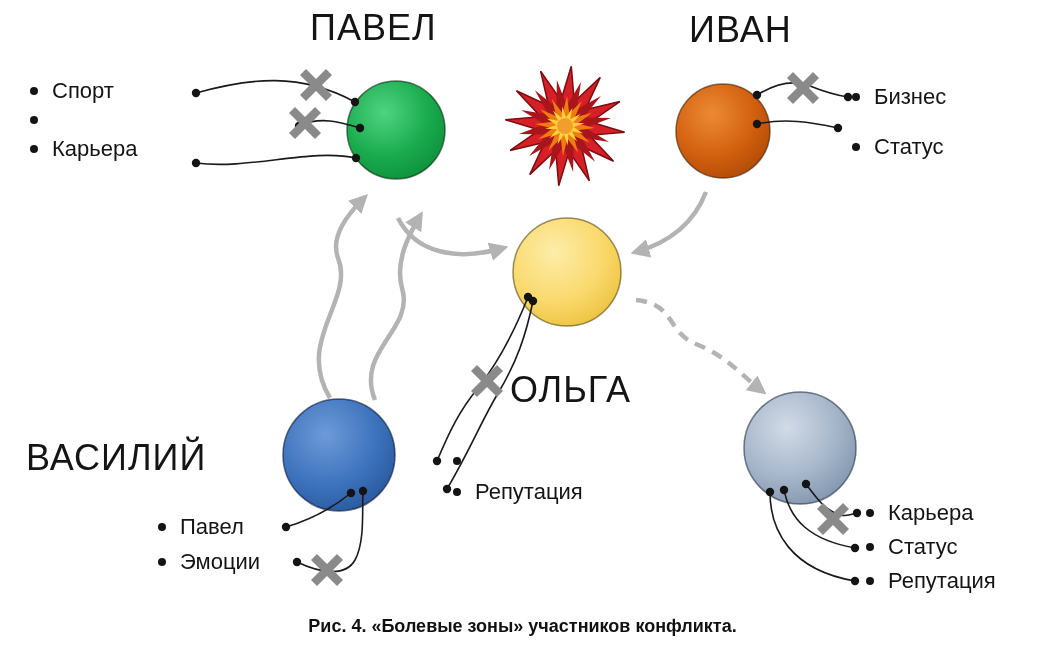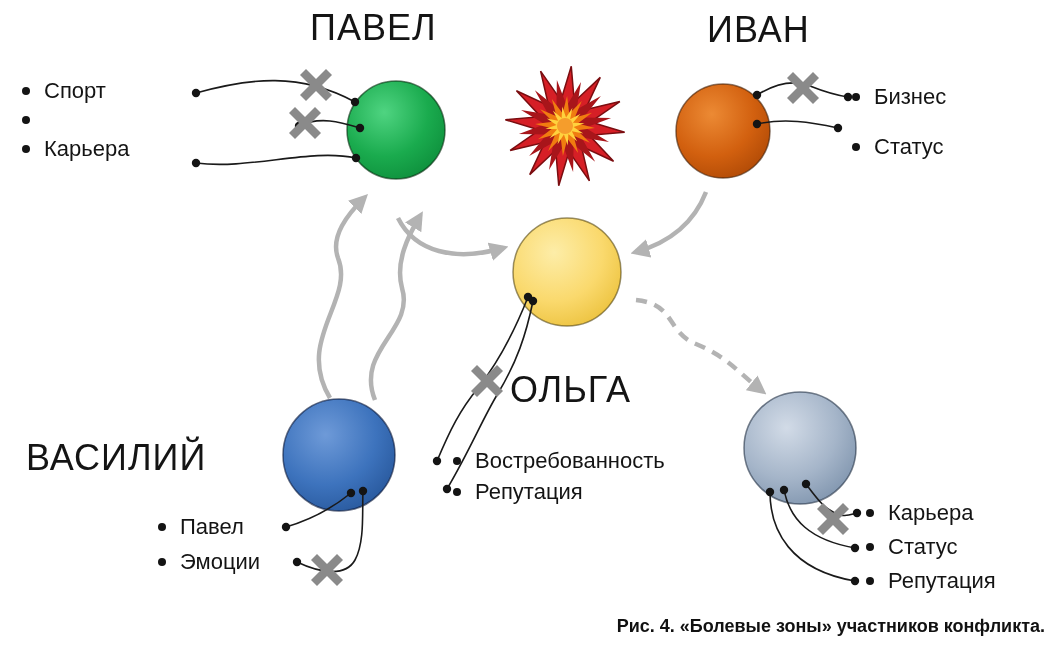--- a/index.html
+++ b/index.html
@@ -3,21 +3,21 @@
 <meta charset="utf-8">
 <style>
   html,body{margin:0;padding:0;background:#ffffff;}
   .canvas{position:relative;width:1045px;height:655px;background:#fff;
           font-family:"Liberation Sans",sans-serif;overflow:hidden;}
   svg.layer{position:absolute;left:0;top:0;}
   .name{position:absolute;font-size:36px;color:#141414;letter-spacing:1px;line-height:1.1;}
   .plist{position:absolute;display:flex;flex-direction:column;}
   .pitem{display:flex;align-items:center;font-size:22px;color:#141414;height:26px;white-space:nowrap;}
   .pitem .dot{width:8px;height:8px;border-radius:50%;background:#141414;margin-right:14px;flex:0 0 auto;}
-  .caption{position:absolute;left:0;right:0;top:616px;text-align:right;
+  .caption{position:absolute;left:0;right:0;top:616px;text-align:center;
            font-weight:bold;font-size:18px;color:#111;}
 </style>
 </head>
 <body>
 
 <div class="canvas">
 
   <svg class="layer" width="1045" height="655" viewBox="0 0 1045 655">
     <defs>
       <radialGradient id="gPavel" cx="38%" cy="32%" r="75%">
@@ -139,25 +139,25 @@
     <g transform="translate(565,126)">
       <use href="#star12" fill="#d61f26" stroke="#7a0d10" stroke-width="1.5" transform="rotate(6)"></use>
       <use href="#star12" fill="#a8151a" transform="rotate(20) scale(0.78)"></use>
       <use href="#star12" fill="#f07c10" transform="rotate(4) scale(0.5)"></use>
       <use href="#star12" fill="#ffd23e" transform="rotate(22) scale(0.33)"></use>
       <circle r="8" fill="#f59d2c"></circle>
     </g>
   </svg>
 
   <div class="name" style="left:310px;top:8px">ПАВЕЛ</div>
-  <div class="name" style="left:707px;top:10px">ИВАН</div>
+  <div class="name" style="left:689px;top:10px">ИВАН</div>
   <div class="name" style="left:510px;top:370px">ОЛЬГА</div>
   <div class="name" style="left:26px;top:438px">ВАСИЛИЙ</div>
 
-  <div class="plist" style="left:22px;top:78px;gap:3px">
+  <div class="plist" style="left:30px;top:78px;gap:3px">
     <div class="pitem">
         <span class="dot"></span>
         <span>Спорт</span>
       </div>
     <div class="pitem">
         <span class="dot"></span>
       </div>
     <div class="pitem">
         <span class="dot"></span>
         <span>Карьера</span>
@@ -171,21 +171,20 @@
       </div>
     <div class="pitem">
         <span class="dot"></span>
         <span>Статус</span>
       </div>
   </div>
 
   <div class="plist" style="left:453px;top:448px;gap:5px">
     <div class="pitem">
         <span class="dot"></span>
-        <span>Востребованность</span>
       </div>
     <div class="pitem">
         <span class="dot"></span>
         <span>Репутация</span>
       </div>
   </div>
 
   <div class="plist" style="left:158px;top:514px;gap:9px">
     <div class="pitem">
         <span class="dot"></span>

